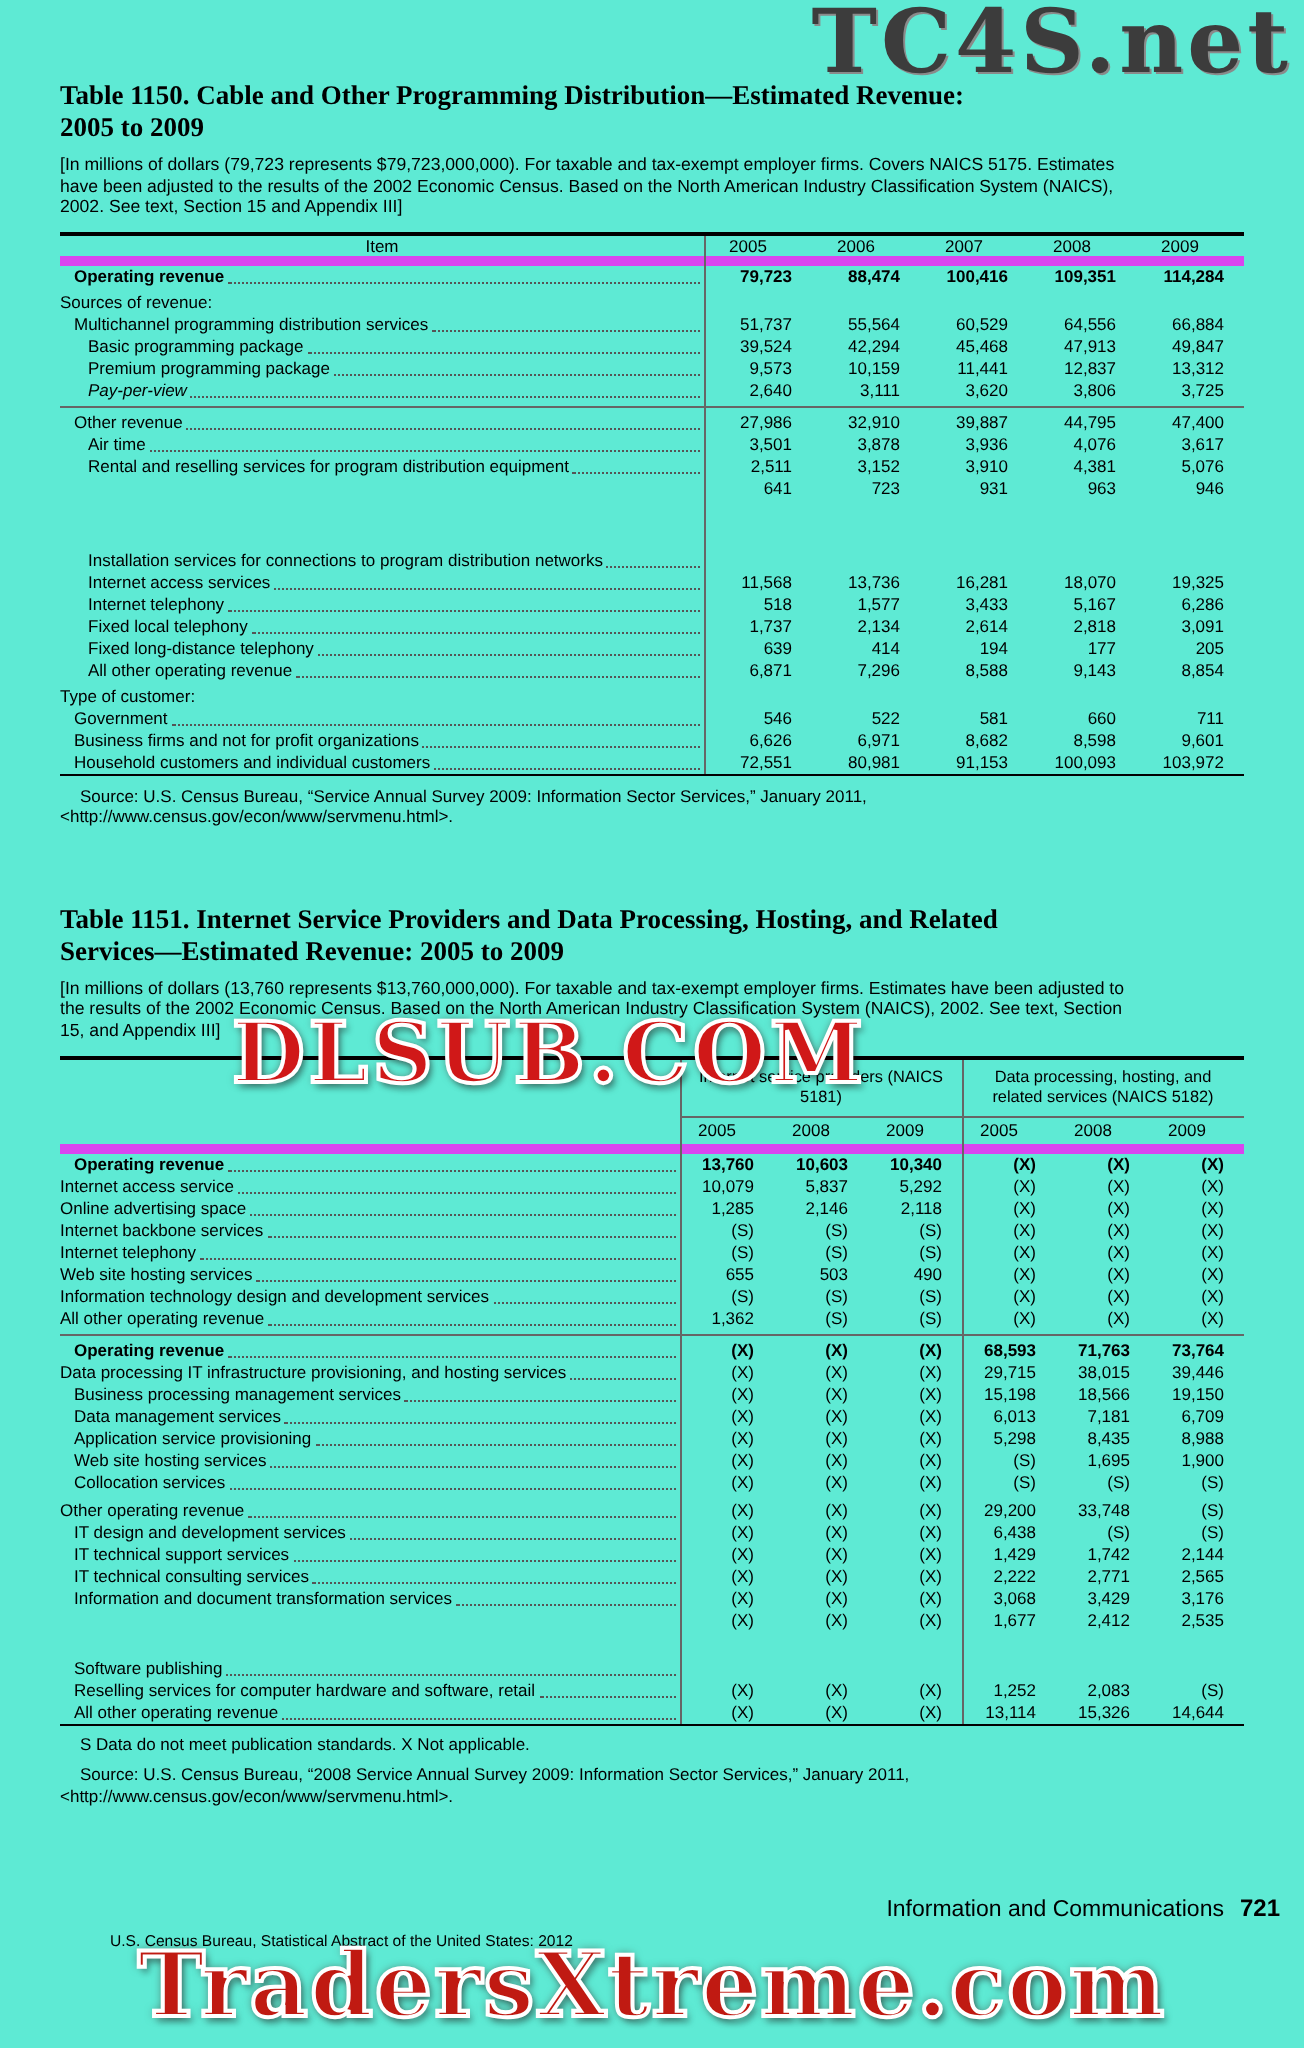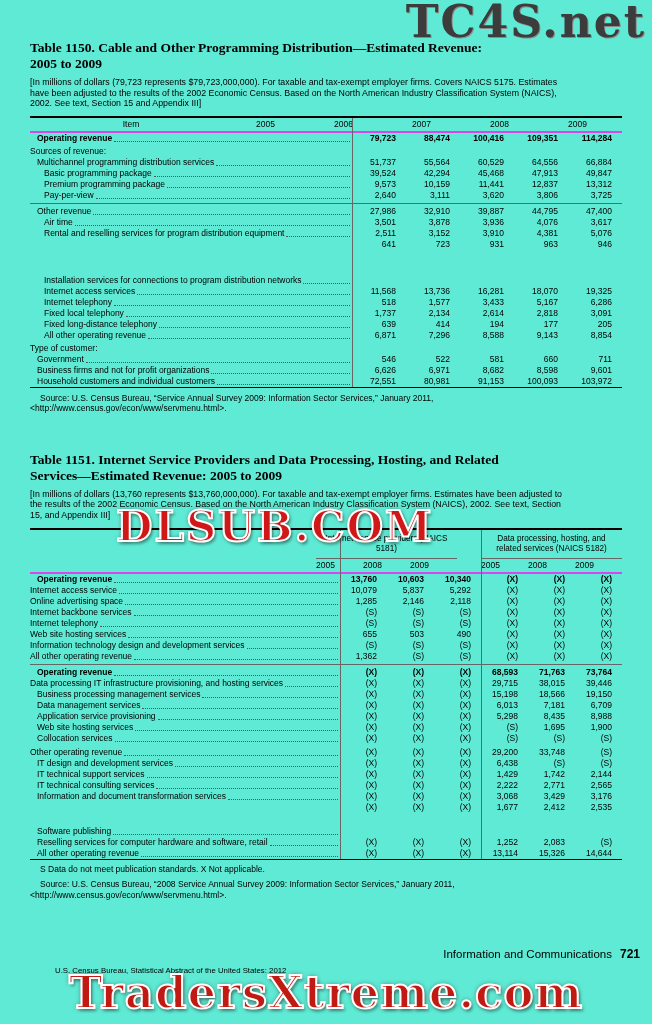--- a/index.html
+++ b/index.html
@@ -14,24 +14,24 @@
   .tbl-title {
     font-family:"Liberation Serif", serif; font-weight:700;
     font-size:13.5px; line-height:16px; color:#000;
     max-width:470px; margin-bottom:5px;
   }
   .tbl-note { font-size:8.8px; line-height:10.6px; max-width:545px; margin-bottom:7px; }
 
   .table { position:relative; width:592px; border-top:2px solid #000; border-bottom:1px solid #000; }
   .vline { position:absolute; top:0; bottom:0; width:1px; background:#666; }
 
-  .thead { display:flex; border-bottom:2px solid #d946ef;gap:24px; }
+  .thead { display:flex; border-bottom:5px solid #d946ef; }
   .t1150 .thead { height:15px; align-items:center; }
   .stub { flex:1; text-align:center; font-size:8.5px; }
-  .yearcell { width:54px; text-align:left; padding-right:10px; font-size:8.5px; }
+  .yearcell { width:54px; text-align:center; padding-right:10px; font-size:8.5px; }
 
   .ghead { align-items:stretch; }
   .gstub { flex:1; }
   .group { width:141px; display:flex; flex-direction:column; }
   .glabel {
     flex:1; min-height:29px; font-size:8.2px; line-height:9.5px; text-align:center;
     padding:2px 4px; border-bottom:1px solid #666;
     display:flex; align-items:center; justify-content:center;
   }
   .gyears { display:flex; height:13px; align-items:center; }
@@ -146,21 +146,21 @@
                 <span class="labtext">Premium programming package</span>
                 <span class="leader"></span>
               </span>
               <span class="val">9,573</span>
               <span class="val">10,159</span>
               <span class="val">11,441</span>
               <span class="val">12,837</span>
               <span class="val">13,312</span>
             </div>
             <div class="trow">
-              <span class="lab" style="padding-left: 14px;">
+              <span class="lab" style="padding-left: 14px; font-style: italic;">
                 <span class="labtext">Pay-per-view</span>
                 <span class="leader"></span>
               </span>
               <span class="val">2,640</span>
               <span class="val">3,111</span>
               <span class="val">3,620</span>
               <span class="val">3,806</span>
               <span class="val">3,725</span>
             </div>
             <div class="trow rule">

